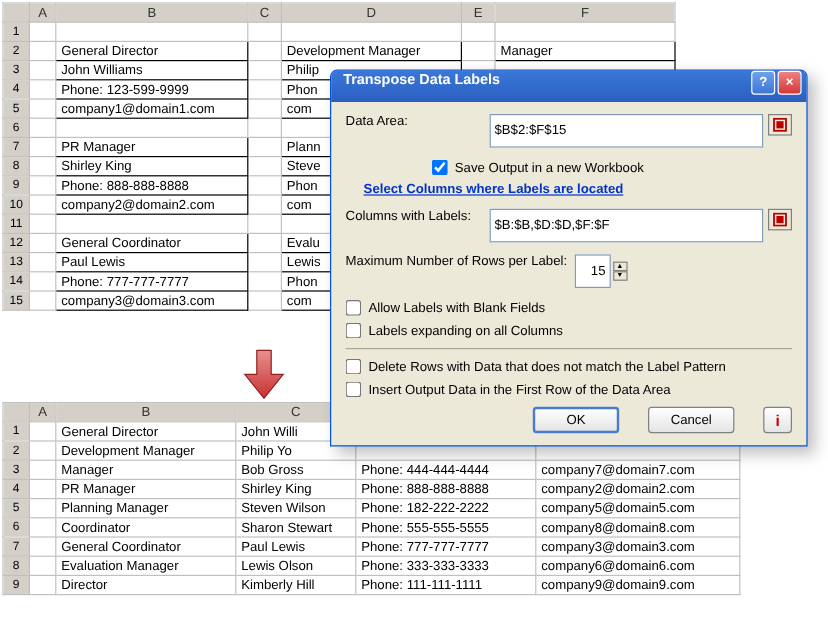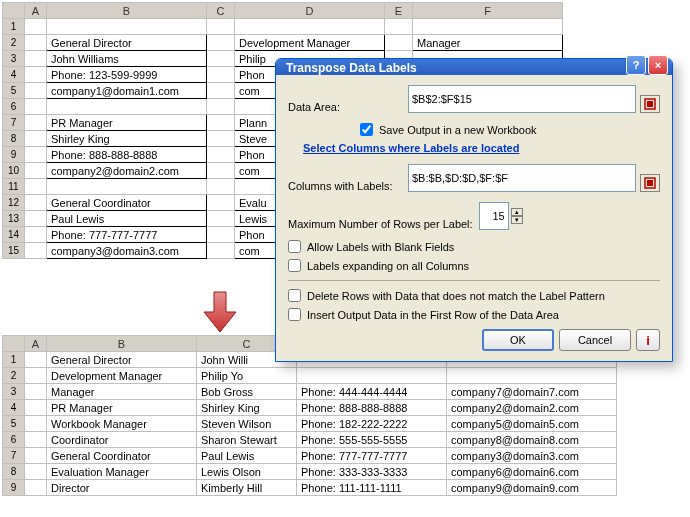--- a/index.html
+++ b/index.html
@@ -24,47 +24,47 @@
 #sheet2 .cB { width: 150px; }
 #sheet2 .cC { width: 100px; }
 #sheet2 .cD { width: 150px; }
 #sheet2 .cE { width: 170px; }
 
 
 .arrow { position: absolute; left: 200px; top: 290px; }
 
 
 .dialog { position: absolute; left: 275px; top: 58px; width: 398px; background: #ece9d8; border: 1px solid #0054e3; border-radius: 6px 6px 0 0; box-shadow: 6px 6px 12px rgba(0,0,0,0.25); }
-.titlebar { background: linear-gradient(#3b77d8, #2a5fc0); color: #fff; height: 16px; border-radius: 5px 5px 0 0; display: flex; align-items: flex-end; padding: 0 4px 0 10px; font-weight: bold; font-size: 12px; }
+.titlebar { background: linear-gradient(#3b77d8, #2a5fc0); color: #fff; height: 26px; border-radius: 5px 5px 0 0; display: flex; align-items: flex-start; padding: 0 4px 0 10px; font-weight: bold; font-size: 12px; }
 .titlebar-text { flex: 1; }
 .titlebar-btn { width: 20px; height: 20px; margin-left: 2px; border: 1px solid #fff; border-radius: 3px; display: flex; align-items: center; justify-content: center; font-size: 11px; cursor: default; }
 .help-btn { background: linear-gradient(#6fa1e8, #3b77d8); color: #fff; }
 .close-btn { background: linear-gradient(#f08080, #d43838); color: #fff; font-weight: bold; }
 
 .dialog-body { padding: 10px 12px 10px 12px; font-size: 11px; color: #000; }
-.row { display: flex; align-items: flex-end; margin-bottom: 10px; }
+.row { display: flex; align-items: flex-start; margin-bottom: 10px; }
 .row label { width: 120px; }
 .row input[type=text] { flex: 1; height: 28px; border: 1px solid #7f9db9; padding: 0 3px; font-size: 11px; background: #fff; }
 .ref-btn { width: 20px; height: 18px; margin-left: 4px; border: 1px solid #808080; background: #ece9d8; display: flex; align-items: center; justify-content: center; }
 .ref-btn svg { width: 12px; height: 12px; }
 
 .chk-row { display: flex; align-items: center; margin-bottom: 6px; }
 .chk-row input { margin-right: 6px; }
 .chk-row label { flex: 1; }
 
 .section-link { color: #0033cc; margin: 4px 0 10px 15px; display: block; font-weight: bold; text-decoration: underline; }
 
 .spinner { display: inline-flex; align-items: center; margin-left: 6px; }
 .spinner input { width: 30px; height: 18px; border: 1px solid #7f9db9; text-align: right; padding-right: 3px; font-size: 11px; }
 .spin-btns { display: flex; flex-direction: column; margin-left: 2px; }
 .spin-btns span { width: 12px; height: 8px; border: 1px solid #808080; background: #ece9d8; font-size: 6px; line-height: 6px; text-align: center; }
 
 .hr { border-top: 1px solid #aca899; margin: 8px 0; }
 
-.btn-row { display: flex; justify-content: flex-end; gap: 5px; margin-top: 8px; align-items: center; }
+.btn-row { display: flex; justify-content: flex-end; gap: 24px; margin-top: 8px; align-items: center; }
 .btn { min-width: 72px; height: 22px; border: 1px solid #808080; background: linear-gradient(#fff, #e4e4e4); border-radius: 3px; font-size: 11px; cursor: default; }
 .btn-default { border: 2px solid #4a7bd0; }
 .info-btn { width: 24px; height: 22px; border: 1px solid #808080; background: linear-gradient(#fff,#e4e4e4); border-radius: 3px; color: #c00; font-weight: bold; font-size: 13px; display: flex; align-items: center; justify-content: center; }
 </style>
 </head>
 <body>
 
 <table id="sheet1" class="sheet">
 <thead>
 <tr>
@@ -266,21 +266,21 @@
         <td class="rowhead">4</td>
         <td class="cA"></td>
         <td class="cB">PR Manager</td>
         <td class="cC">Shirley King</td>
         <td class="cD">Phone: 888-888-8888</td>
         <td class="cE">company2@domain2.com</td>
       </tr>
       <tr>
         <td class="rowhead">5</td>
         <td class="cA"></td>
-        <td class="cB">Workbook Manager</td>
+        <td class="cB">Planning Manager</td>
         <td class="cC">Steven Wilson</td>
         <td class="cD">Phone: 182-222-2222</td>
         <td class="cE">company5@domain5.com</td>
       </tr>
       <tr>
         <td class="rowhead">6</td>
         <td class="cA"></td>
         <td class="cB">Coordinator</td>
         <td class="cC">Sharon Stewart</td>
         <td class="cD">Phone: 555-555-5555</td>

